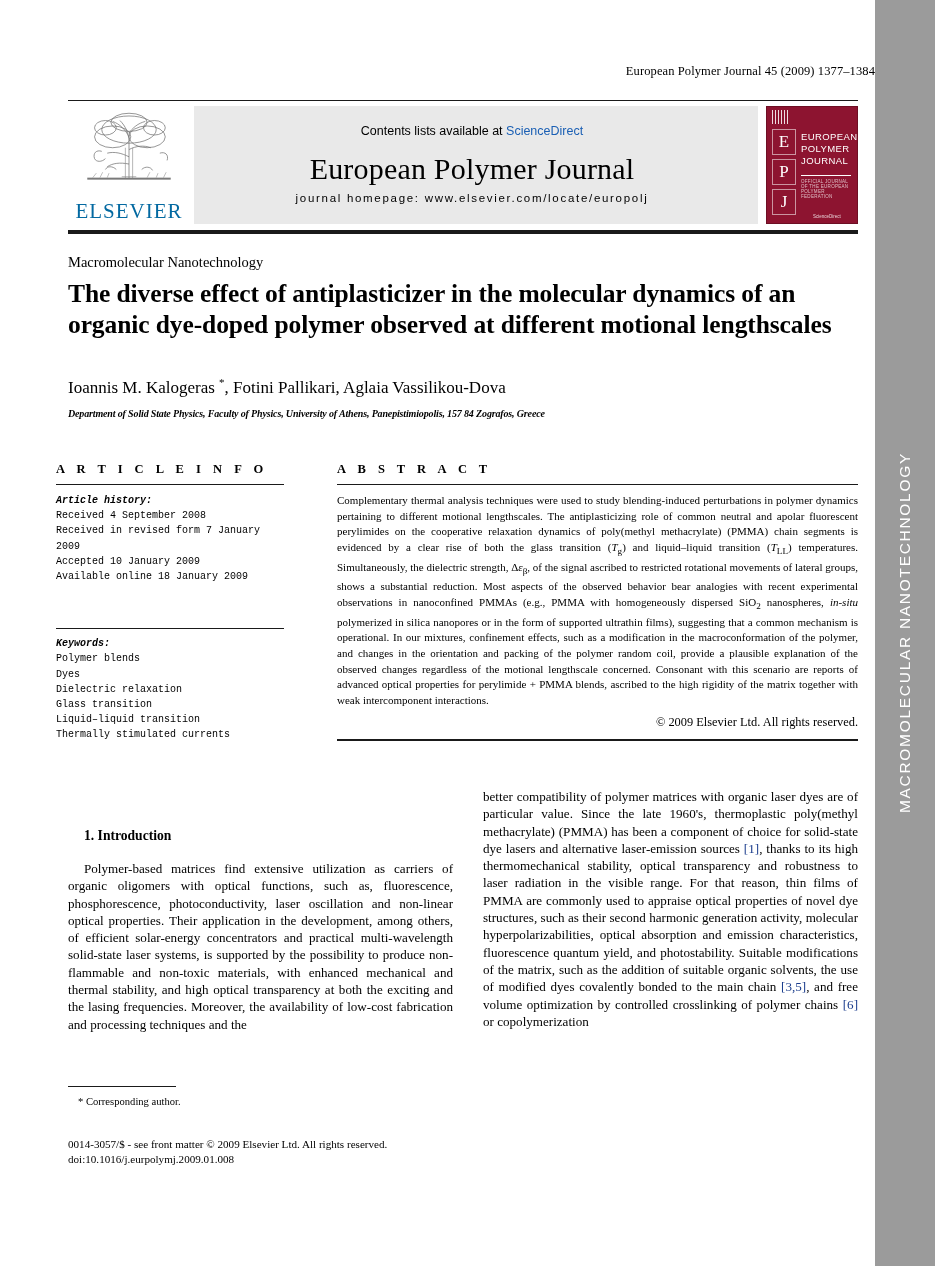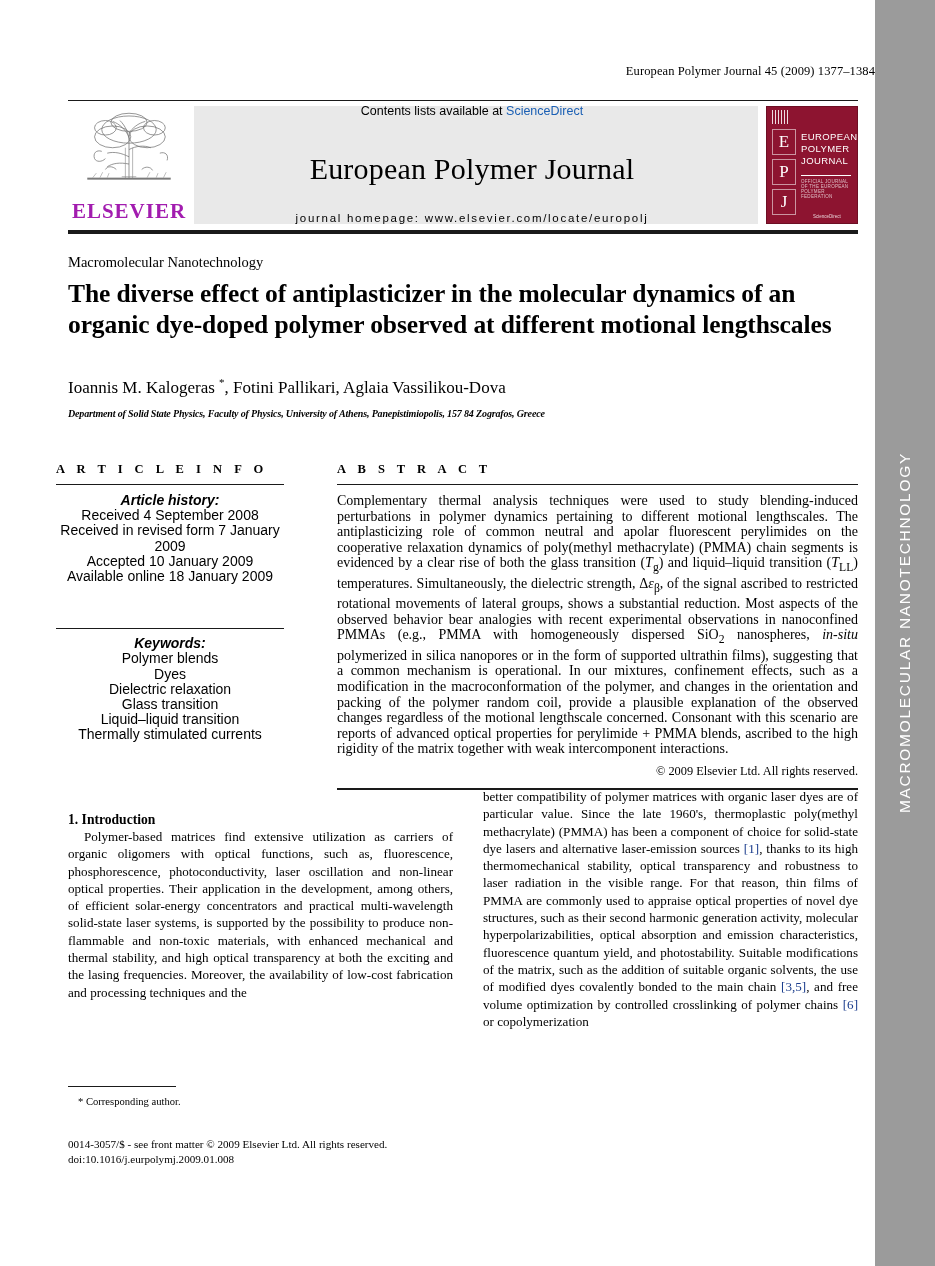--- a/index.html
+++ b/index.html
@@ -92,38 +92,36 @@
     flex: 0 0 122px;
     display: flex;
     flex-direction: column;
     align-items: center;
     justify-content: flex-end;
     padding-bottom: 2px;
   }
   #elsevier-tree { display:block; }
   #elsevier-word {
     font-family: "Liberation Serif", serif;
-    color: #a21caf;
+    color: #0369a1;
     font-size: 21px;
     letter-spacing: 1px;
     line-height: 1;
     margin-top: 17px;
-    font-weight: bold;
   }
   #masthead-center {
     flex: 1 1 auto;
     background: #e9e9e9;
     margin-left: 4px;
     margin-right: 8px;
     display: flex;
     flex-direction: column;
     align-items: center;
     justify-content: center;
     padding: 4px 8px 6px 0;
-    gap: 20px;
   }
   #contents-line {
     font-family: "Liberation Sans", sans-serif;
     font-size: 12.5px;
     margin-bottom: 14px;
   }
   #contents-line .sd {
     color: #1a5fb4;
   }
   #journal-name {
@@ -267,34 +265,33 @@
     font-weight: bold;
     font-size: 12.5px;
     letter-spacing: 4.5px;
     margin-bottom: 7px;
   }
   .hr-under {
     border-top: 1.2px solid #1a1a1a;
     margin-bottom: 8px;
   }
   .info-block {
-    font-family: Liberation Sans, sans-serif;
-    font-size: 14px;
+    font-family: Liberation Mono, monospace;
+    font-size: 10px;
     line-height: 15.2px;
-    text-align: center;
   }
   .info-title { font-style: italic; font-weight: bold; }
   #keywords-rule {
     border-top: 1.2px solid #1a1a1a;
     margin-top: 44px;
     margin-bottom: 7px;
   }
   #abstract-text {
     font-family: "Liberation Serif", serif;
-    font-size: 14px;
+    font-size: 11px;
     line-height: 15.6px;
     text-align: justify;
   }
   #abstract-copyright {
     font-family: "Liberation Serif", serif;
     font-size: 12.4px;
     text-align: right;
     margin-top: 7px;
   }
   #abstract-bottom-rule {
@@ -481,21 +478,21 @@
 
   <div id="abstract-col">
     <div class="sec-head">A B S T R A C T</div>
     <div class="hr-under"></div>
     <div id="abstract-text">Complementary thermal analysis techniques were used to study blending-induced perturbations in polymer dynamics pertaining to different motional lengthscales. The antiplasticizing role of common neutral and apolar fluorescent perylimides on the cooperative relaxation dynamics of poly(methyl methacrylate) (PMMA) chain segments is evidenced by a clear rise of both the glass transition (<i>T</i><sub>g</sub>) and liquid–liquid transition (<i>T</i><sub>LL</sub>) temperatures. Simultaneously, the dielectric strength, Δ<i>ε</i><sub>β</sub>, of the signal ascribed to restricted rotational movements of lateral groups, shows a substantial reduction. Most aspects of the observed behavior bear analogies with recent experimental observations in nanoconfined PMMAs (e.g., PMMA with homogeneously dispersed SiO<sub>2</sub> nanospheres, <i>in-situ</i> polymerized in silica nanopores or in the form of supported ultrathin films), suggesting that a common mechanism is operational. In our mixtures, confinement effects, such as a modification in the macroconformation of the polymer, and changes in the orientation and packing of the polymer random coil, provide a plausible explanation of the observed changes regardless of the motional lengthscale concerned. Consonant with this scenario are reports of advanced optical properties for perylimide + PMMA blends, ascribed to the high rigidity of the matrix together with weak intercomponent interactions.</div>
     <div id="abstract-copyright">© 2009 Elsevier Ltd. All rights reserved.</div>
     <div id="abstract-bottom-rule"></div>
   </div>
 
   <div id="body-left">
-    <h2 id="intro-heading" style="margin:0;">1. Introduction</h2>
+    <h2 id="intro-heading" style="margin:16px;">1. Introduction</h2>
     <div class="body-para">Polymer-based matrices find extensive utilization as carriers of organic oligomers with optical functions, such as, fluorescence, phosphorescence, photoconductivity, laser oscillation and non-linear optical properties. Their application in the development, among others, of efficient solar-energy concentrators and practical multi-wavelength solid-state laser systems, is supported by the possibility to produce non-flammable and non-toxic materials, with enhanced mechanical and thermal stability, and high optical transparency at both the exciting and the lasing frequencies. Moreover, the availability of low-cost fabrication and processing techniques and the</div>
   </div>
 
   <div id="body-right">
     <div class="body-para noindent">better compatibility of polymer matrices with organic laser dyes are of particular value. Since the late 1960's, thermoplastic poly(methyl methacrylate) (PMMA) has been a component of choice for solid-state dye lasers and alternative laser-emission sources <span class="cite">[1]</span>, thanks to its high thermomechanical stability, optical transparency and robustness to laser radiation in the visible range. For that reason, thin films of PMMA are commonly used to appraise optical properties of novel dye structures, such as their second harmonic generation activity, molecular hyperpolarizabilities, optical absorption and emission characteristics, fluorescence quantum yield, and photostability. Suitable modifications of the matrix, such as the addition of suitable organic solvents, the use of modified dyes covalently bonded to the main chain <span class="cite">[3,5]</span>, and free volume optimization by controlled crosslinking of polymer chains <span class="cite">[6]</span> or copolymerization</div>
   </div>
 
   <div id="footnote-area">
     <div id="footnote-rule"></div>
     <div id="footnote-text">

